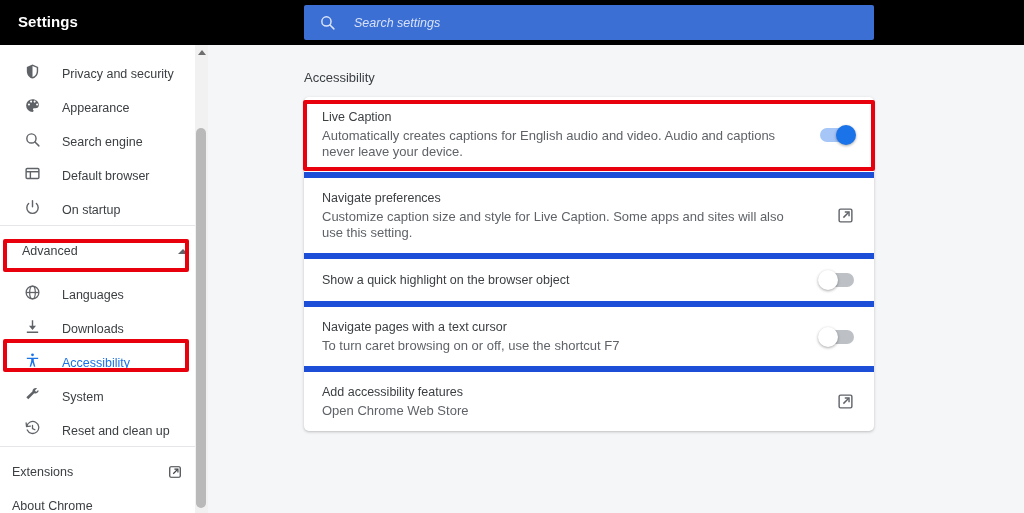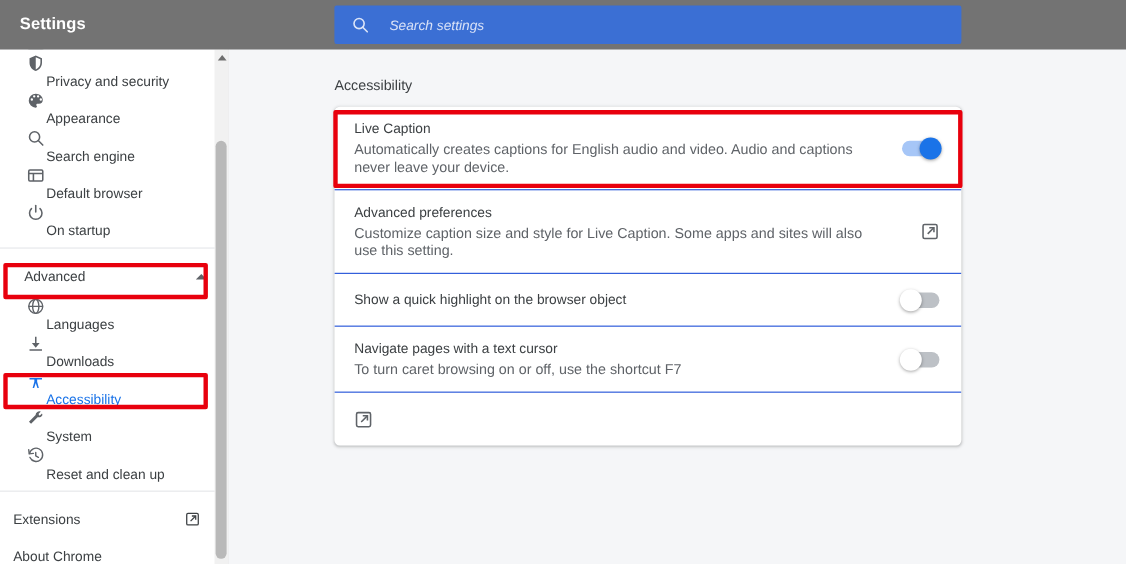--- a/index.html
+++ b/index.html
@@ -15,21 +15,21 @@
     position: relative;
     -webkit-font-smoothing: antialiased;
   }
 
   
   .header {
     position: absolute;
     top: 0; left: 0;
     width: 1024px;
     height: 45px;
-    background: #737373;
+    background: #000000;
     z-index: 30;
   }
   .header-title {
     position: absolute;
     left: 18px;
     top: 13px;
     color: #ffffff;
     font-size: 15px;
     font-weight: bold;
     letter-spacing: .1px;
@@ -65,25 +65,24 @@
     top: 45px; left: 0;
     width: 204px;
     height: 468px;
     background: #ffffff;
     overflow: hidden;
     z-index: 10;
   }
   .nav-item {
     height: 34px;
     display: flex;
-    align-items: flex-start;
+    align-items: flex-end;
     padding-left: 22px;
     box-sizing: border-box;
     cursor: default;
-    flex-direction: column;
   }
   .nav-icon {
     width: 20px; height: 20px;
     flex: none;
     display: flex; align-items: center; justify-content: center;
     color: #5f6368;
   }
   .nav-icon svg { display: block; }
   .nav-label {
     margin-left: 20px;
@@ -202,21 +201,21 @@
     border-radius: 5px;
     box-shadow: 0 1px 2px rgba(60,64,67,.20), 0 1px 3px 1px rgba(60,64,67,.08);
     overflow: hidden;
   }
   .row {
     display: flex;
     align-items: center;
     justify-content: space-between;
     padding: 0 20px 0 18px;
     box-sizing: border-box;
-    border-bottom: 1px solid #1d4ed8;
+    border-bottom: 6px solid #1d4ed8;
     min-height: 48px;
   }
   .row:last-child { border-bottom: none; }
   .row-text { padding: 12px 0; max-width: 480px; }
   .row-title {
     font-size: 12.5px;
     color: #3c4043;
     line-height: 17px;
   }
   .row-sub {
@@ -435,21 +434,21 @@
       </div>
       <div class="row-right">
         <div class="toggle on">
           <div class="knob"></div>
         </div>
       </div>
     </div>
 
     <div class="row">
       <div class="row-text">
-        <div class="row-title">Advanced preferences</div>
+        <div class="row-title">Navigate preferences</div>
         <div class="row-sub">Customize caption size and style for Live Caption. Some apps and sites will also use this setting.</div>
       </div>
       <div class="row-right">
         <span class="ext-icon">
           <svg width="17" height="17" viewBox="0 0 24 24" fill="none" stroke="currentColor" stroke-width="2">
             <rect x="3" y="3" width="18" height="18" rx="2"></rect>
               <line x1="9" y1="15" x2="16.5" y2="7.5"></line>
               <polyline points="11,7 17,7 17,13"></polyline>
           </svg>
         </span>
@@ -473,20 +472,24 @@
         <div class="row-sub">To turn caret browsing on or off, use the shortcut F7</div>
       </div>
       <div class="row-right">
         <div class="toggle off">
           <div class="knob"></div>
         </div>
       </div>
     </div>
 
     <div class="row">
+      <div class="row-text">
+        <div class="row-title">Add accessibility features</div>
+        <div class="row-sub">Open Chrome Web Store</div>
+      </div>
       <div class="row-right">
         <span class="ext-icon">
           <svg width="17" height="17" viewBox="0 0 24 24" fill="none" stroke="currentColor" stroke-width="2">
             <rect x="3" y="3" width="18" height="18" rx="2"></rect>
               <line x1="9" y1="15" x2="16.5" y2="7.5"></line>
               <polyline points="11,7 17,7 17,13"></polyline>
           </svg>
         </span>
       </div>
     </div>

